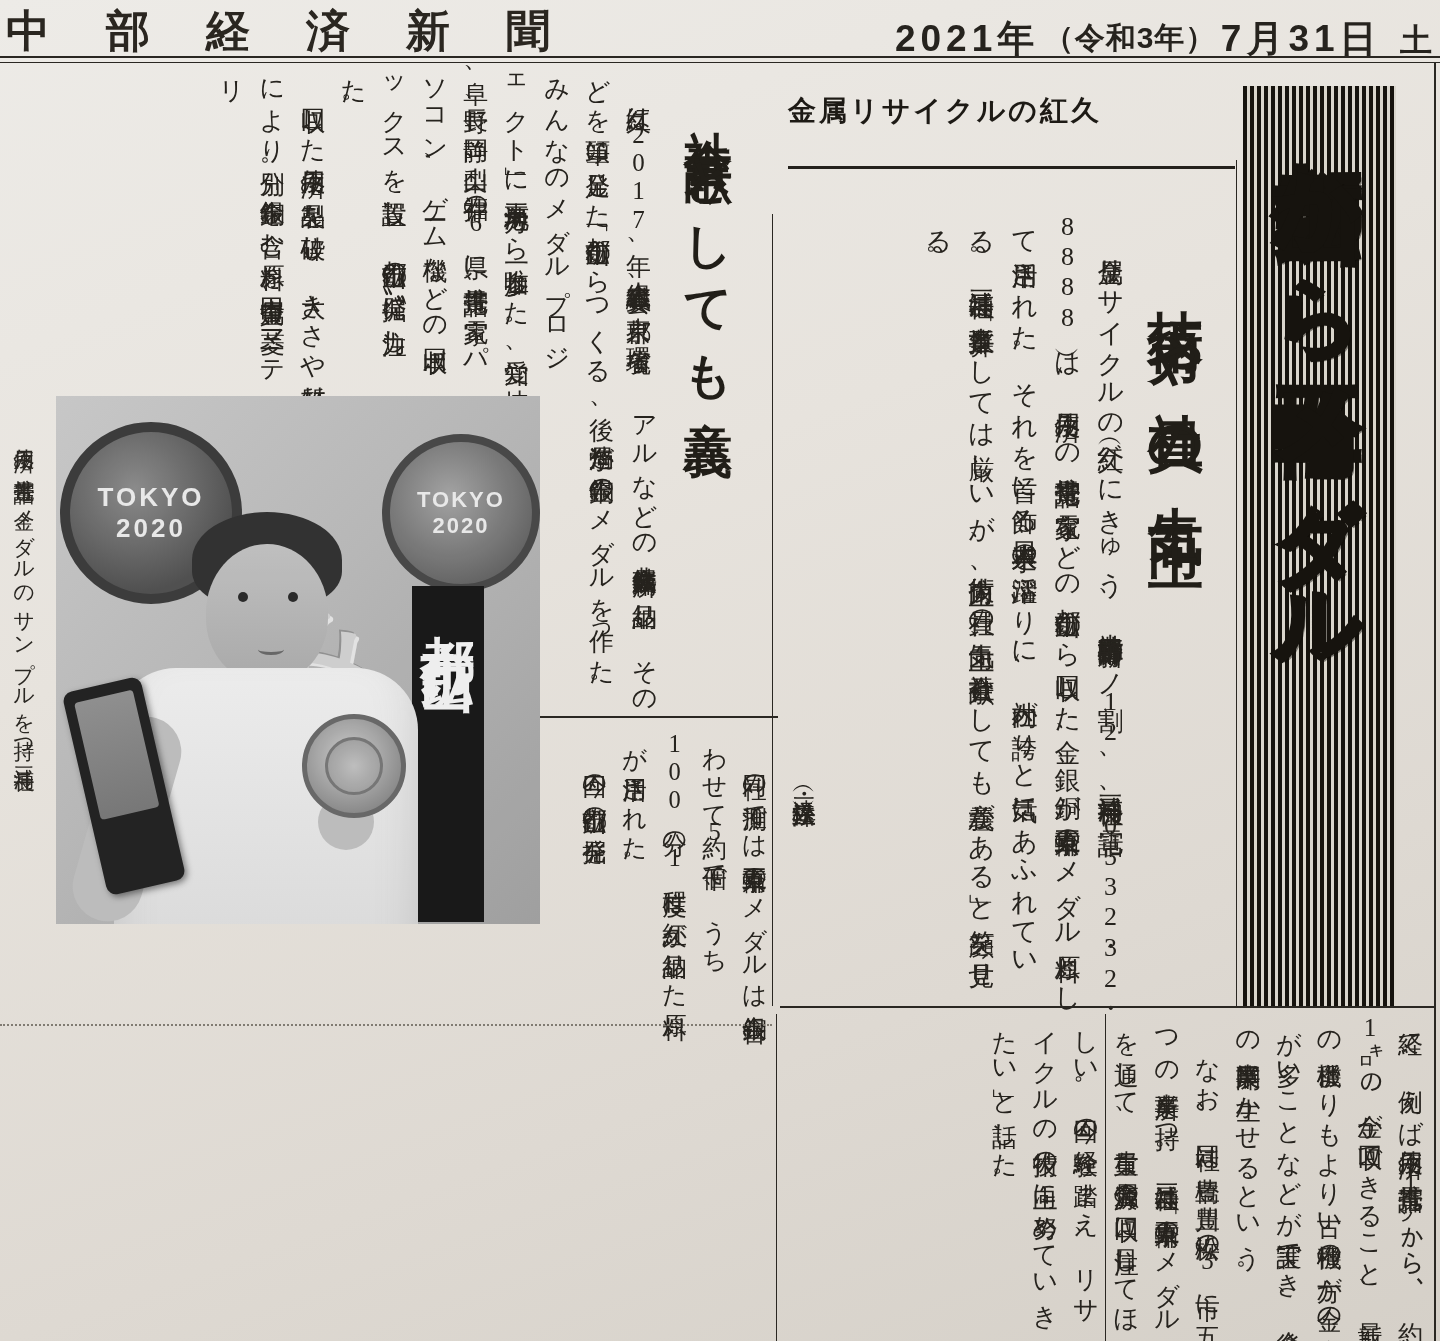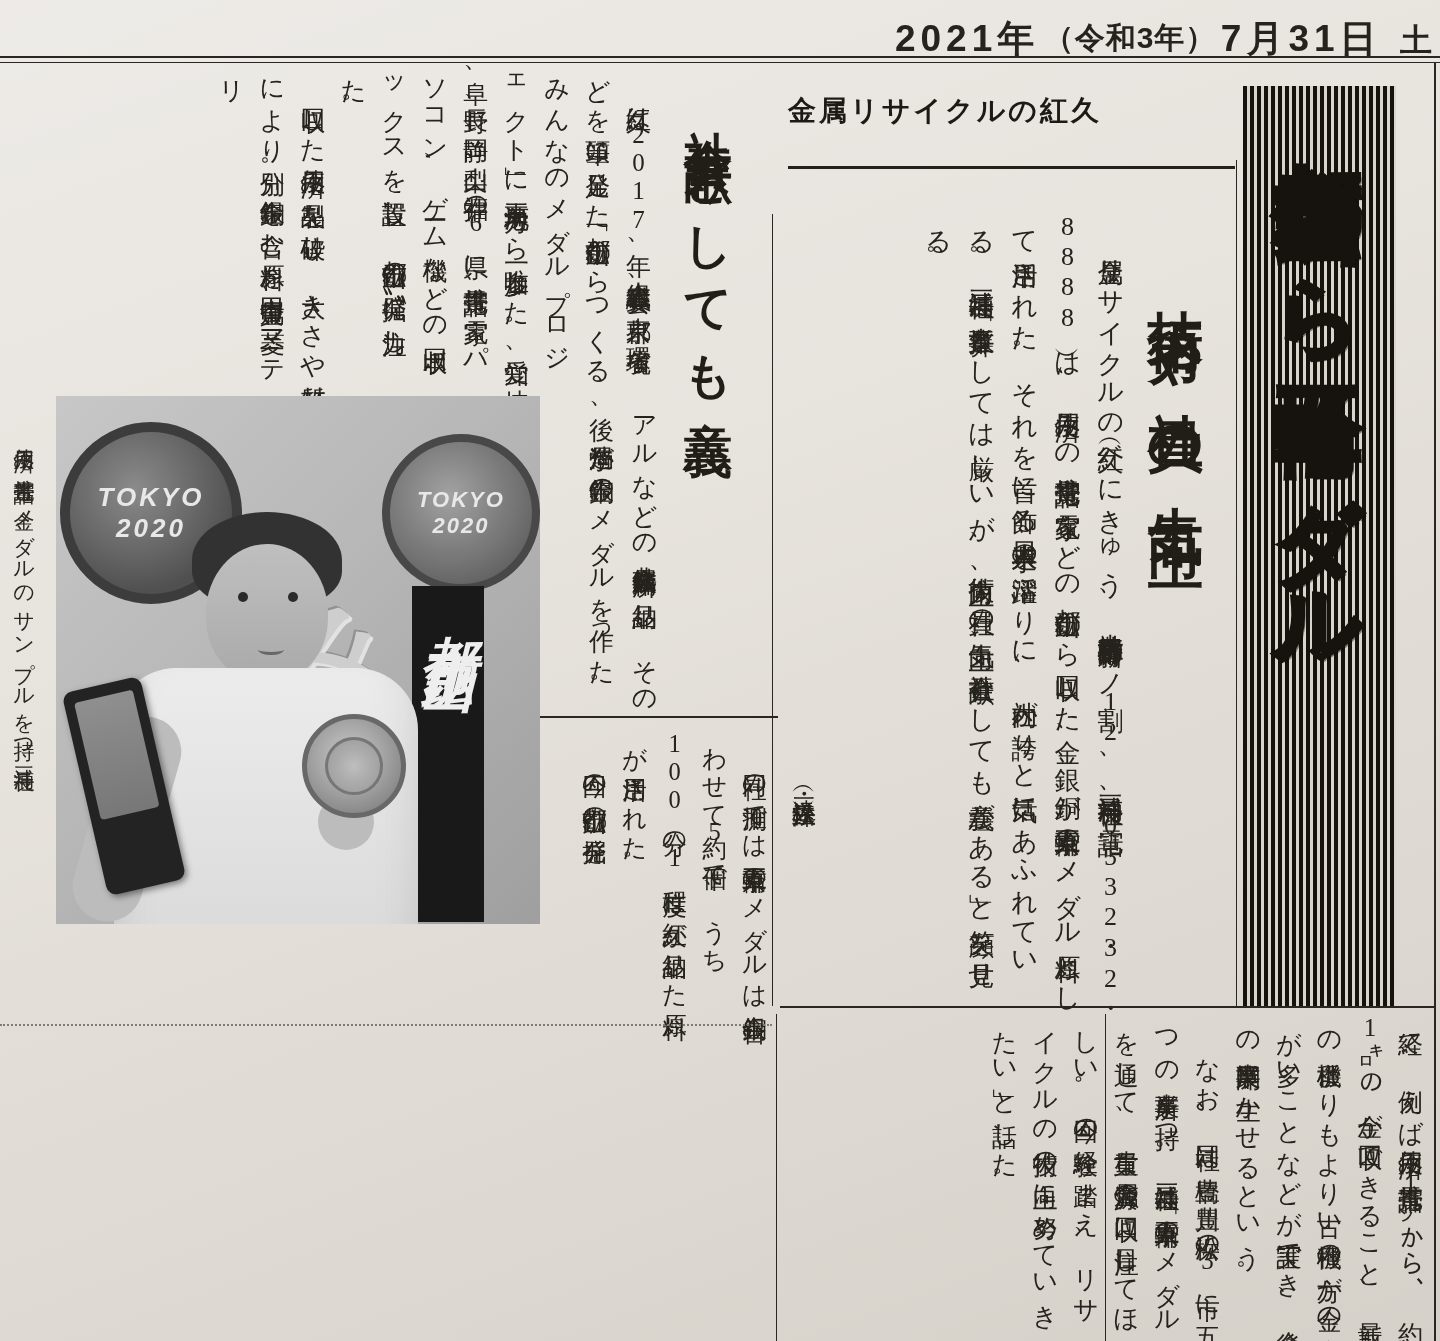--- a/index.html
+++ b/index.html
@@ -78,21 +78,20 @@
   .body-bottom{
     left:780px; top:1014px; width:650px; height:318px;
     font-size:25px; line-height:40.6px; letter-spacing:1.2px;
   }
 
   
   .photo{
     left:56px; top:396px; width:484px; height:528px; overflow:hidden;
     background:linear-gradient(135deg,#ccc8c1 0%,#bdb8b0 45%,#a39f97 100%);
     filter:grayscale(1) contrast(.98);
-    font-style:italic;
   }
   .medal{ border-radius:50%; display:flex; flex-direction:column;
     align-items:center; justify-content:center;
     font-family:"Liberation Sans", sans-serif; font-weight:700; color:#eceae5;}
   .medal-l{ left:4px; top:26px; width:162px; height:162px;
     background:radial-gradient(circle at 40% 35%, #8f8b84, #524f49 72%);
     border:10px solid #3d3a35; font-size:26px; letter-spacing:3px;}
   .medal-r{ left:326px; top:38px; width:142px; height:142px;
     background:radial-gradient(circle at 42% 38%, #a7a39c, #67635c 75%);
     border:8px solid #4a4741; font-size:22px; letter-spacing:2px;}
@@ -133,20 +132,21 @@
     border-radius:50%; background:radial-gradient(#c4bfb5,#9b968c);}
   .caption{
     left:10px; top:432px; height:566px; font-size:21px; letter-spacing:1.5px; color:#2a2722;
   }
 </style>
 </head>
 <body>
 
 <div id="page">
 
+  <div class="abs masthead">中部経済新聞</div>
   <div class="abs dateline">
     <span class="big">2021年</span>
     <span class="era">（令和3年）</span>
     <span class="big">7月31日</span>
     <span class="day">土</span>
   </div>
   <div class="abs hrule" style="left:0;top:56px;width:1440px;"></div>
   <div class="abs hrule" style="left:0;top:62px;width:1440px;height:1px;"></div>
   <div class="abs vrule" style="left:1434px;top:62px;height:1279px;"></div>
 

